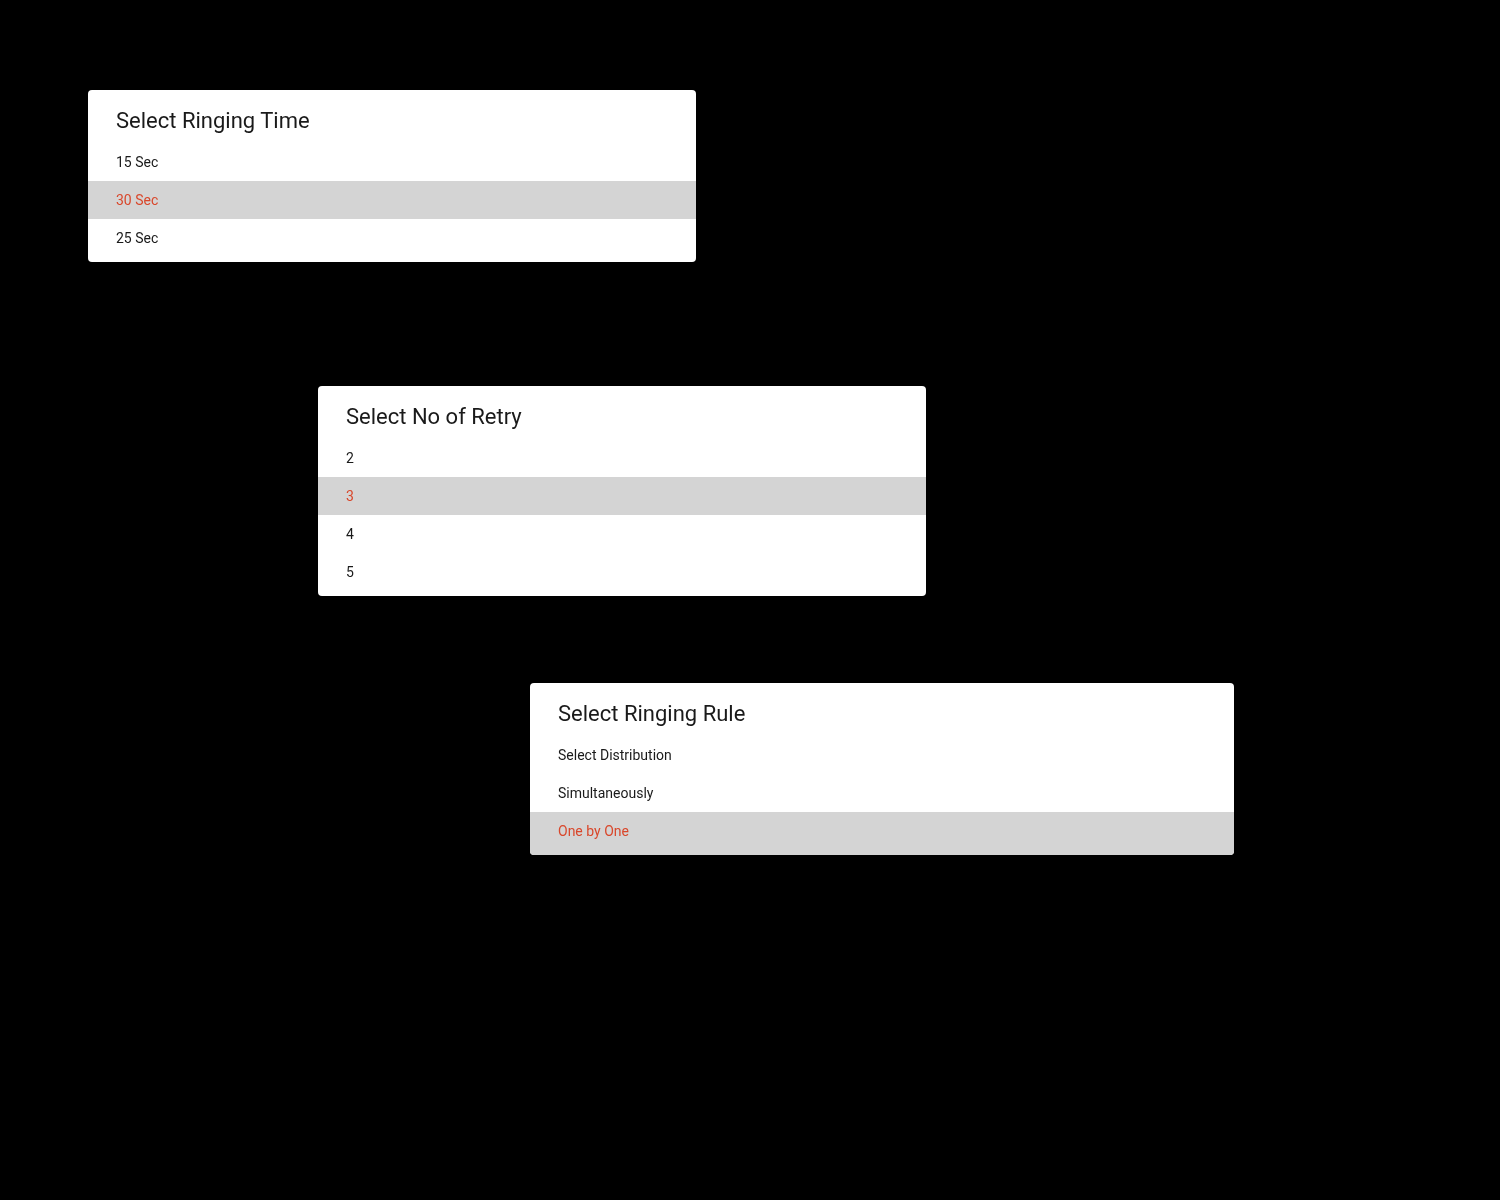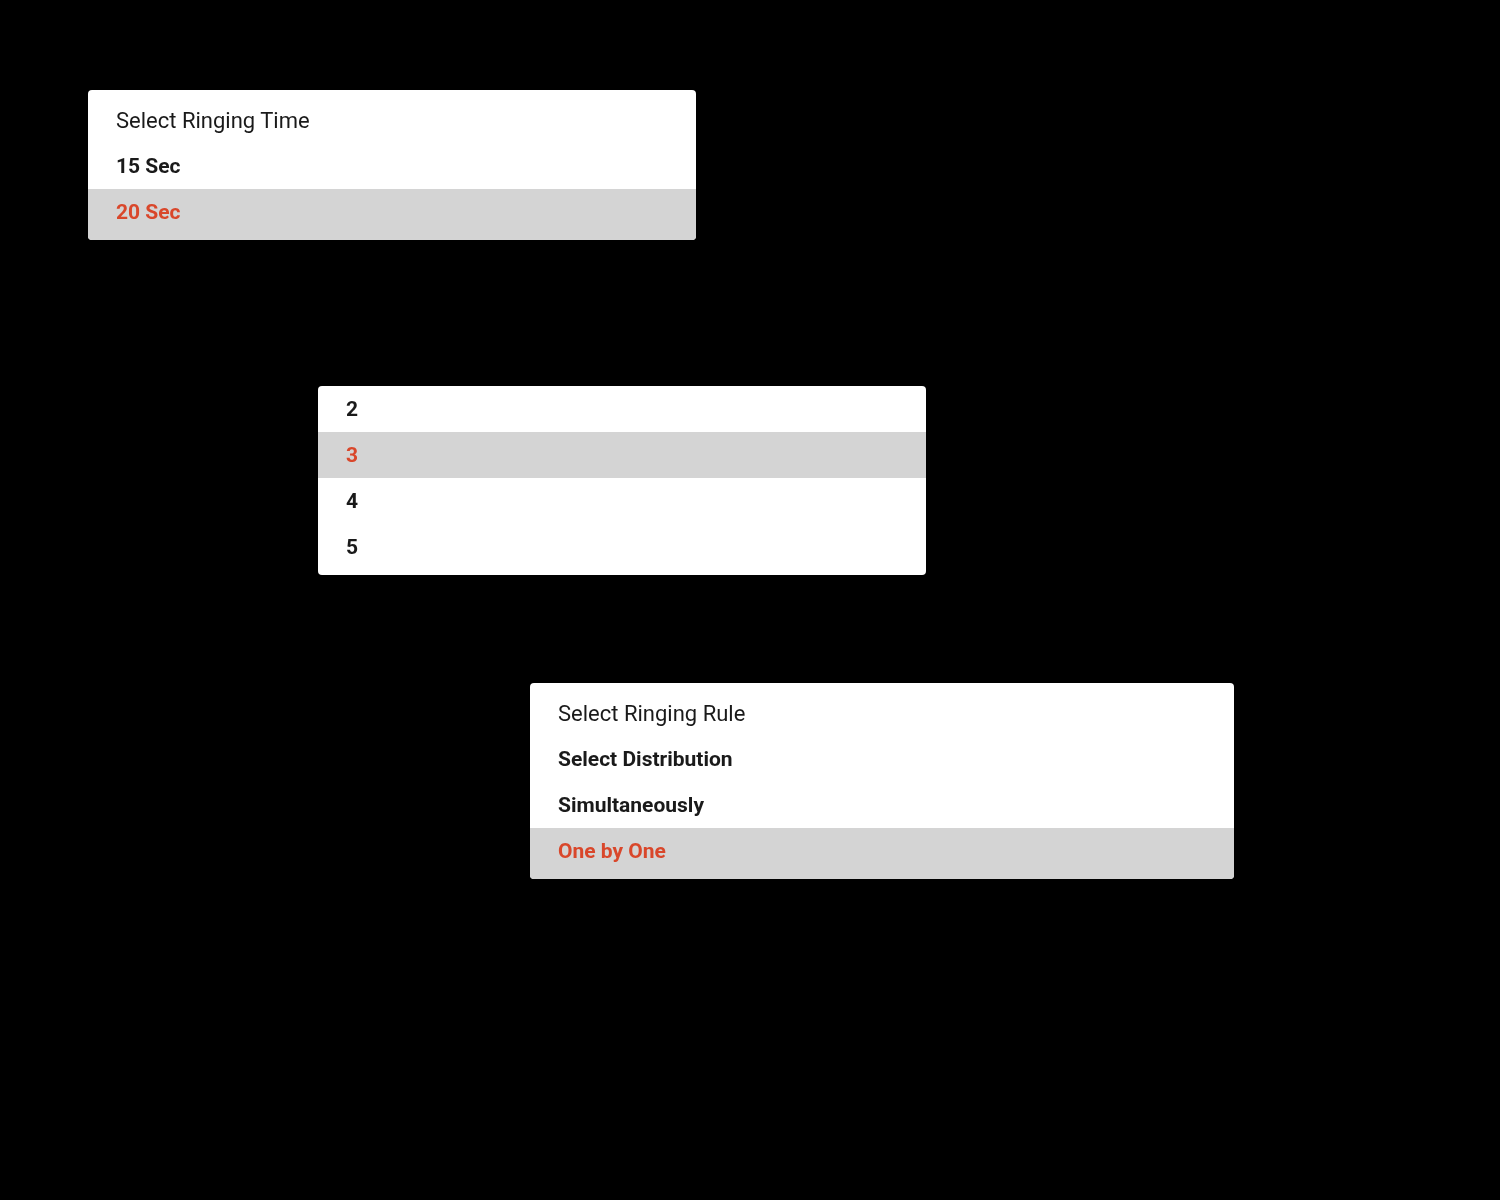--- a/index.html
+++ b/index.html
@@ -21,25 +21,25 @@
       box-shadow: 0 2px 8px rgba(0,0,0,0.3);
       overflow: hidden;
     }
     .popup-title {
       font-size: 22px;
       color: #1a1a1a;
       padding: 18px 28px 10px 28px;
       font-weight: 400;
     }
     .popup-option {
-      font-size: 21px;
+      font-size: 14px;
       color: #1a1a1a;
       padding: 11px 28px;
       cursor: pointer;
-      font-weight: 700;
+      font-weight: 400;
     }
     .popup-option.selected {
       background: #d4d4d4;
       color: #d9472b;
     }
     .popup-option:last-child {
       padding-bottom: 16px;
     }
 
     #popup-ringing-time {
@@ -57,24 +57,26 @@
       top: 683px;
       width: 704px;
     }
   </style>
 </head>
 <body>
 
 <div class="popup" id="popup-ringing-time">
   <div class="popup-title">Select Ringing Time</div>
   <div class="popup-option">15 Sec</div>
-  <div class="popup-option selected">20 Sec</div>
+  <div class="popup-option selected">30 Sec</div>
+  <div class="popup-option">25 Sec</div>
 </div>
 
 <div class="popup" id="popup-retry">
+  <div class="popup-title">Select No of Retry</div>
   <div class="popup-option">2</div>
   <div class="popup-option selected">3</div>
   <div class="popup-option">4</div>
   <div class="popup-option">5</div>
 </div>
 
 <div class="popup" id="popup-ringing-rule">
   <div class="popup-title">Select Ringing Rule</div>
   <div class="popup-option">Select Distribution</div>
   <div class="popup-option">Simultaneously</div>

